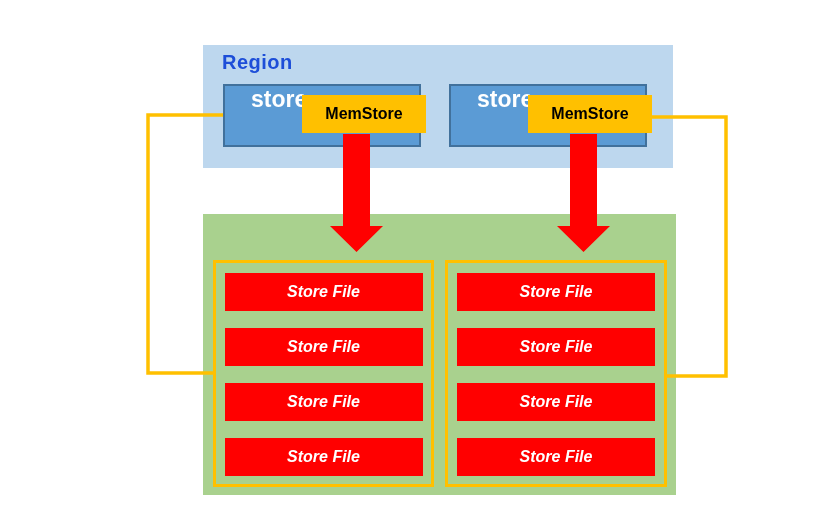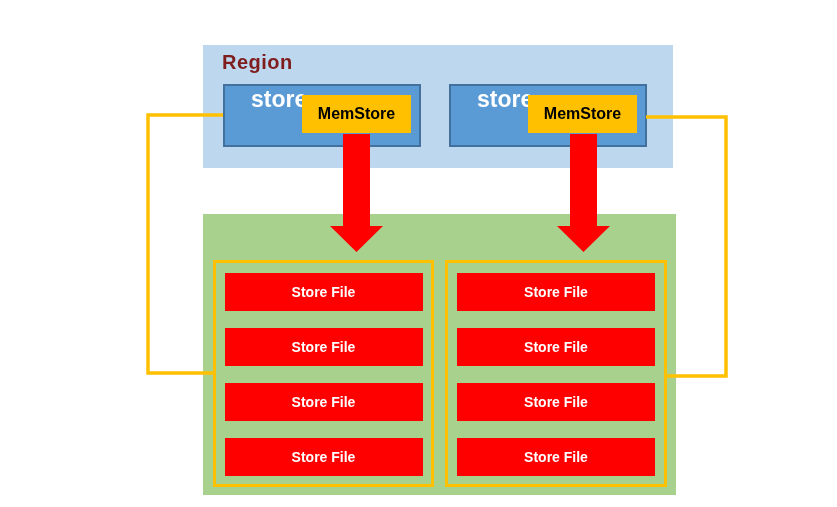--- a/index.html
+++ b/index.html
@@ -21,21 +21,21 @@
     position: absolute;
     left: 203px; top: 45px;
     width: 470px; height: 123px;
     background: var(--region-bg, #BDD7EE);
   }
   .region-label {
     position: absolute;
     left: 19px; top: 6px;
     font-size: 20px;
     font-weight: bold;
-    color: #7f1d1d;
+    color: #1d4ed8;
     letter-spacing: 0.5px;
   }
   .store-box {
     position: absolute;
     top: 39px;
     width: 198px; height: 63px;
     background: var(--store-bg, #5B9BD5);
     border: 2px solid var(--store-border, #41719C);
     box-sizing: border-box;
     display: flex;
@@ -46,21 +46,21 @@
   .store-box.s2 { left: 246px; }
   .store-label {
     margin-left: 11px;
     font-size: 23px;
     font-weight: bold;
     color: #ffffff;
   }
   .memstore-box {
     position: absolute;
     left: 77px; top: 9px;
-    width: 109px; height: 38px;
+    width: 124px; height: 38px;
     background: var(--memstore-bg, #FFC000);
     display: flex;
     align-items: center;
     justify-content: center;
   }
   .memstore-label {
     font-size: 16px;
     font-weight: bold;
     color: var(--memstore-text, #000000);
   }
@@ -96,23 +96,24 @@
   .file-column.c2 { left: 242px; width: 222px; }
   .store-file {
     width: 198px; height: 38px;
     flex: 0 0 38px;
     background: var(--store-file-bg, #FF0000);
     display: flex;
     align-items: center;
     justify-content: center;
   }
   .store-file span {
-    font-size: 14px;
+    font-size: 16px;
     font-weight: bold;
     color: var(--store-file-text, #FFFFFF);
+    font-style: italic;
   }
 
   
   .overlay {
     position: absolute;
     left: 0; top: 0;
     width: 837px; height: 507px;
     pointer-events: none;
   }
   .connector {

